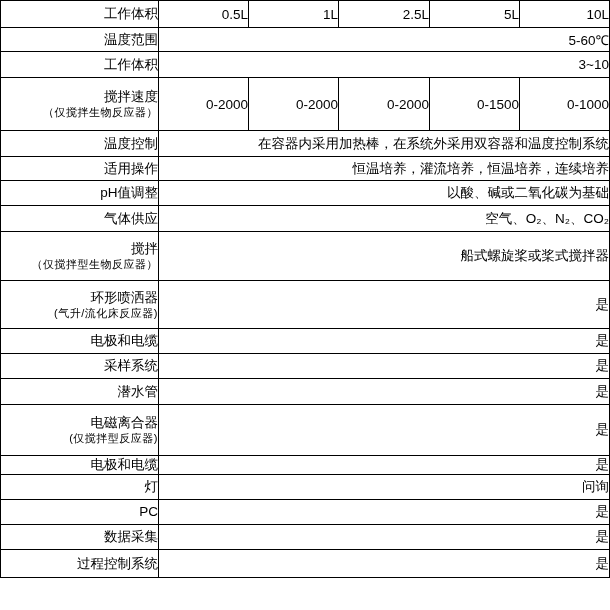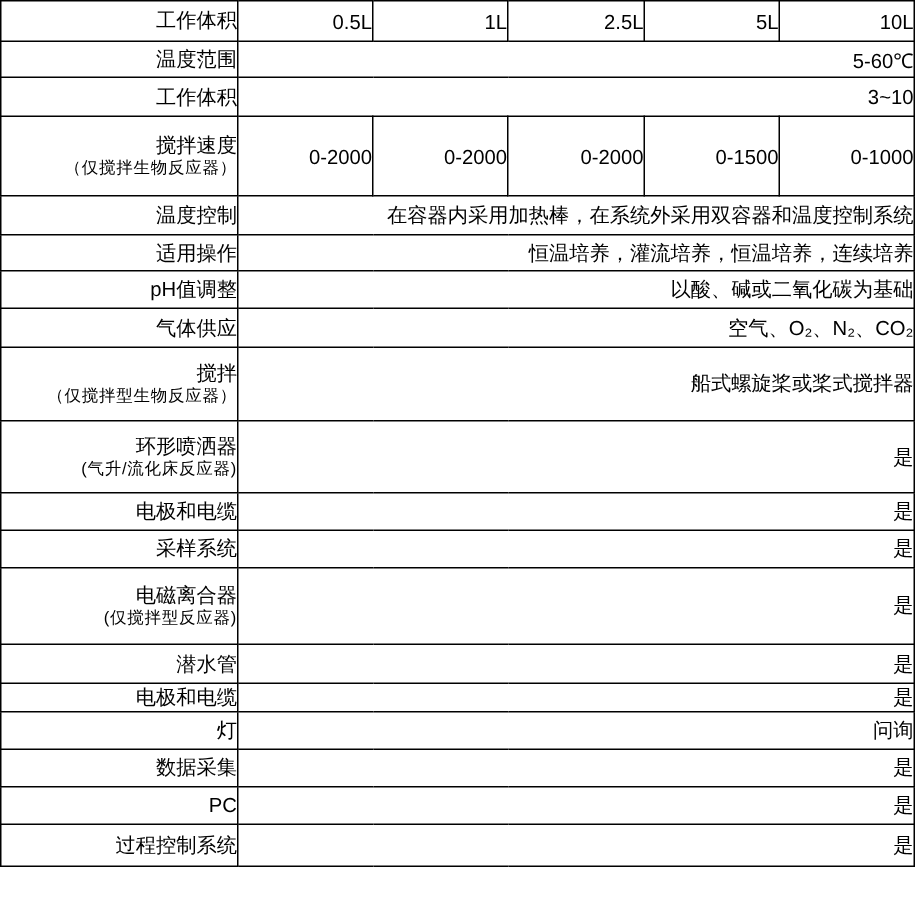--- a/index.html
+++ b/index.html
@@ -119,45 +119,45 @@
         <td class="value-cell" colspan="5">是</td>
       </tr>
       <tr style="height:25px">
         <td class="label-cell">电极和电缆</td>
         <td class="value-cell" colspan="5">是</td>
       </tr>
       <tr style="height:25px">
         <td class="label-cell">采样系统</td>
         <td class="value-cell" colspan="5">是</td>
       </tr>
+      <tr style="height:26px">
+        <td class="label-cell">潜水管</td>
+        <td class="value-cell" colspan="5">是</td>
+      </tr>
       <tr style="height:51px">
         <td class="label-cell">
           <div>电磁离合器</div>
           <div class="sub">(仅搅拌型反应器)</div>
         </td>
-        <td class="value-cell" colspan="5">是</td>
-      </tr>
-      <tr style="height:26px">
-        <td class="label-cell">潜水管</td>
         <td class="value-cell" colspan="5">是</td>
       </tr>
       <tr style="height:15px">
         <td class="label-cell">电极和电缆</td>
         <td class="value-cell" colspan="5">是</td>
       </tr>
       <tr style="height:25px">
         <td class="label-cell">灯</td>
         <td class="value-cell" colspan="5">问询</td>
       </tr>
       <tr style="height:25px">
-        <td class="label-cell">数据采集</td>
+        <td class="label-cell">PC</td>
         <td class="value-cell" colspan="5">是</td>
       </tr>
       <tr style="height:25px">
-        <td class="label-cell">PC</td>
+        <td class="label-cell">数据采集</td>
         <td class="value-cell" colspan="5">是</td>
       </tr>
       <tr style="height:28px">
         <td class="label-cell">过程控制系统</td>
         <td class="value-cell" colspan="5">是</td>
       </tr>
     </tbody>
   </table>
 </div>
 

